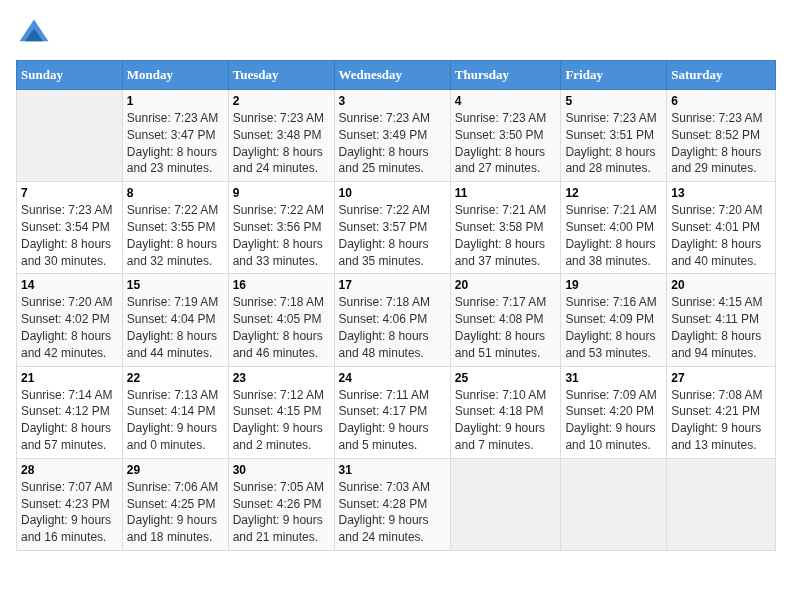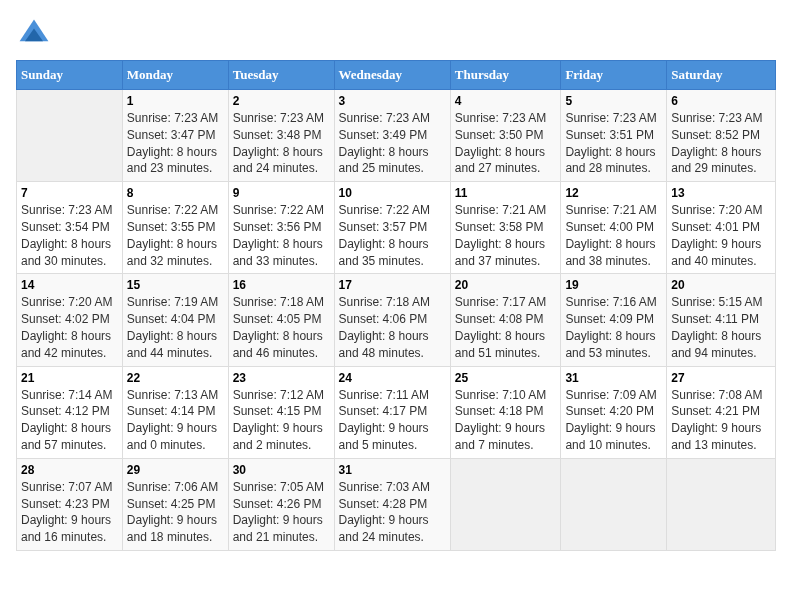--- a/index.html
+++ b/index.html
@@ -226,21 +226,21 @@
           <div>Sunrise: 7:21 AM</div>
           <div>Sunset: 4:00 PM</div>
           <div>Daylight: 8 hours and 38 minutes.</div>
         </div>
         </td>
         <td>
           <span class="day-number">13</span>
         <div class="day-info">
           <div>Sunrise: 7:20 AM</div>
           <div>Sunset: 4:01 PM</div>
-          <div>Daylight: 9 hours and 40 minutes.</div>
+          <div>Daylight: 8 hours and 40 minutes.</div>
         </div>
         </td>
       </tr>
       <tr>
         <td>
           <span class="day-number">14</span>
         <div class="day-info">
           <div>Sunrise: 7:20 AM</div>
           <div>Sunset: 4:02 PM</div>
           <div>Daylight: 8 hours and 42 minutes.</div>
@@ -282,21 +282,21 @@
           <span class="day-number">19</span>
         <div class="day-info">
           <div>Sunrise: 7:16 AM</div>
           <div>Sunset: 4:09 PM</div>
           <div>Daylight: 8 hours and 53 minutes.</div>
         </div>
         </td>
         <td>
           <span class="day-number">20</span>
         <div class="day-info">
-          <div>Sunrise: 5:15 AM</div>
+          <div>Sunrise: 4:15 AM</div>
           <div>Sunset: 4:11 PM</div>
           <div>Daylight: 8 hours and 94 minutes.</div>
         </div>
         </td>
       </tr>
       <tr>
         <td>
           <span class="day-number">21</span>
         <div class="day-info">
           <div>Sunrise: 7:14 AM</div>

